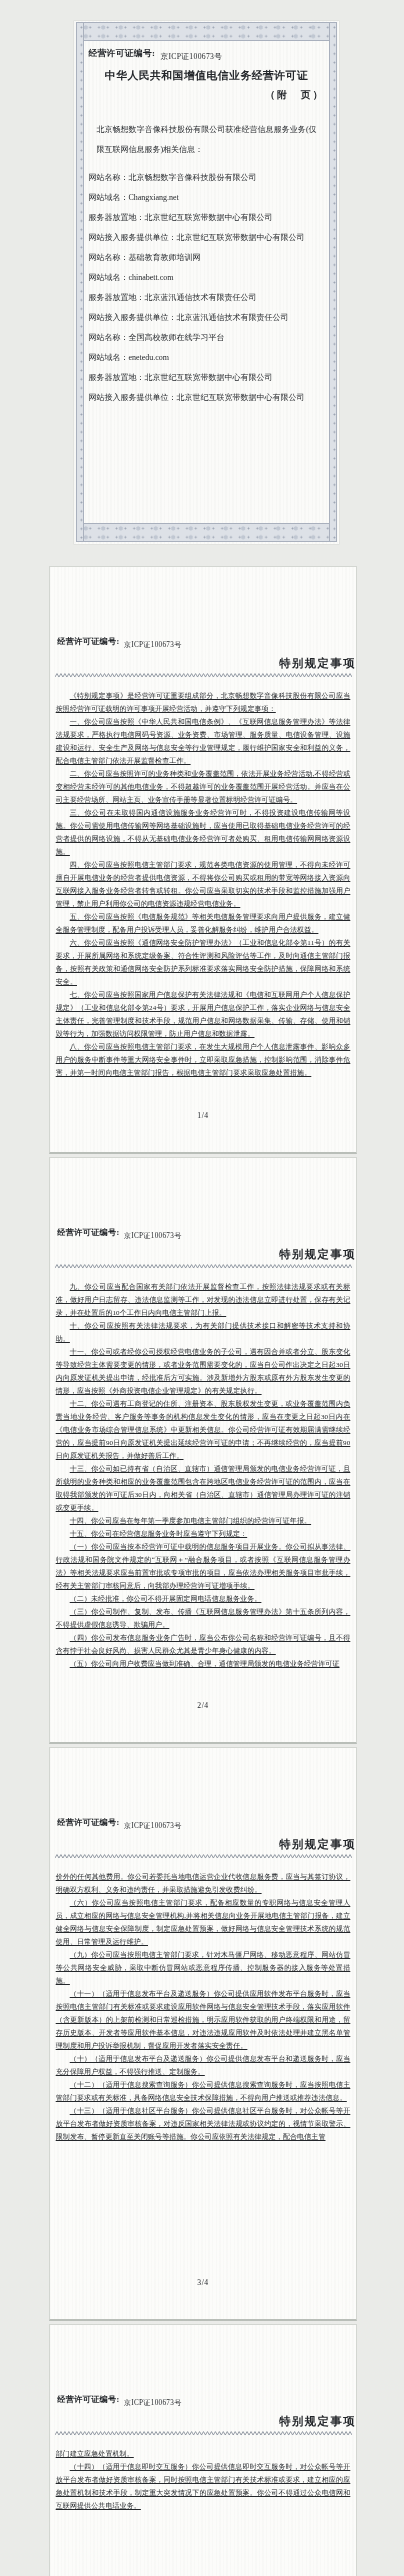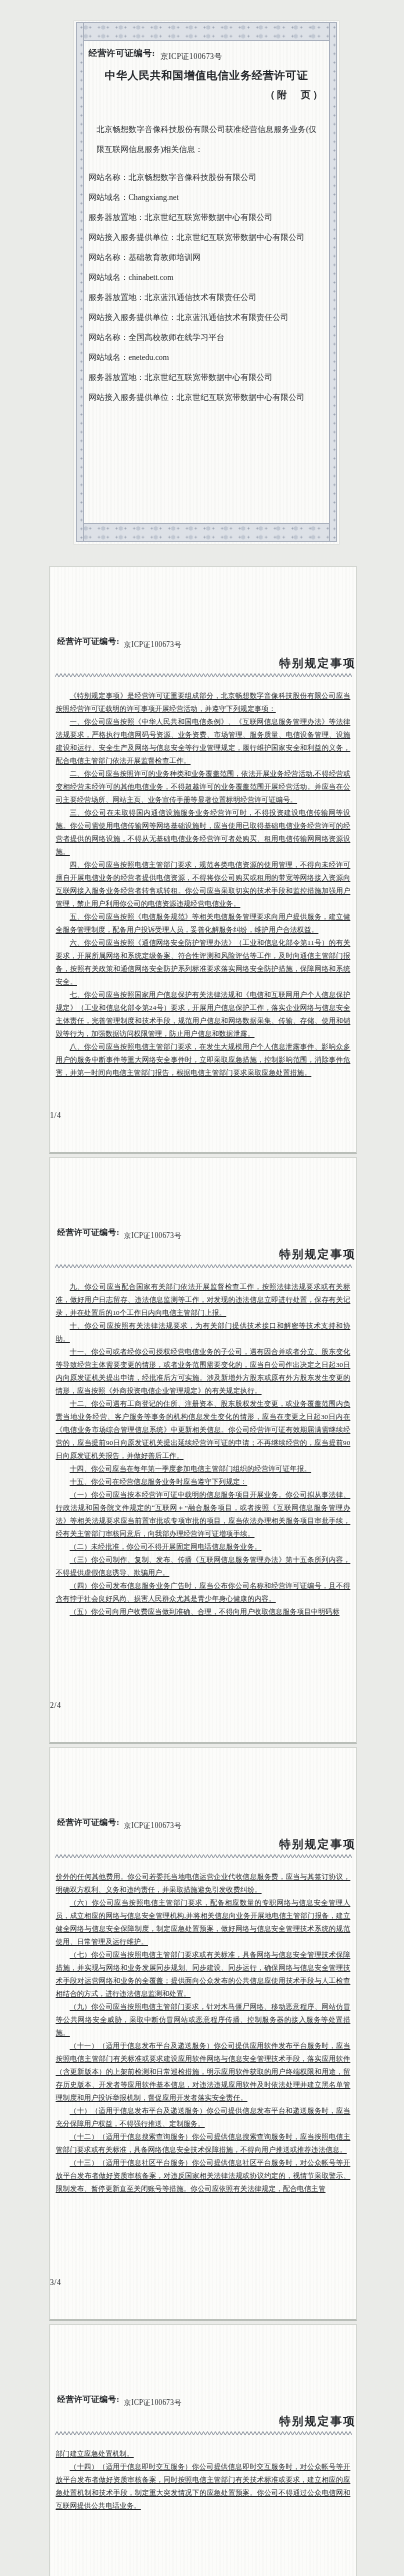--- a/index.html
+++ b/index.html
@@ -56,21 +56,21 @@
   .reg-header{position:absolute;top:69px;left:7.2px;display:flex;gap:4.1px;align-items:flex-start;}
   .reg-lic-label{font-size:8.2px;font-weight:700;letter-spacing:0.3px;}
   .reg-lic-no{font-size:7.2px;margin-top:3.6px;letter-spacing:0.3px;}
   .reg-title{position:absolute;top:89px;left:0;width:100%;margin:0;text-align:right;
              font-size:11.3px;font-weight:700;letter-spacing:1.5px;}
   .wavy{position:absolute;top:106px;left:5.2px;width:297px;height:4.6px;display:block;}
   .reg-body{position:absolute;top:123px;left:5.7px;right:5.7px;
             font-size:7px;line-height:13px;text-align:justify;letter-spacing:0.1px;text-decoration:underline;}
   .clause{margin:0;text-indent:2em;}
   .clause.noindent{text-indent:0;}
-  .page-no{position:absolute;bottom:32px;left:0;width:100%;text-align:left;
+  .page-no{position:absolute;bottom:32px;left:0;width:100%;text-align:center;
            font-size:7.7px;letter-spacing:0.5px;}
 </style>
 </head>
 <body>
 
 <div id="screen">
 
   <section class="cert-page">
     <div class="band top"></div>
     <div class="band bottom"></div>
@@ -135,43 +135,43 @@
     </div>
     <h2 class="reg-title">特别规定事项</h2>
     <svg class="wavy" viewBox="0 0 600 8" preserveAspectRatio="none">
       <path fill="none" stroke="#848c98" stroke-width="1.6" d="M0 7 L4 1 L8 7 L12 1 L16 7 L20 1 L24 7 L28 1 L32 7 L36 1 L40 7 L44 1 L48 7 L52 1 L56 7 L60 1 L64 7 L68 1 L72 7 L76 1 L80 7 L84 1 L88 7 L92 1 L96 7 L100 1 L104 7 L108 1 L112 7 L116 1 L120 7 L124 1 L128 7 L132 1 L136 7 L140 1 L144 7 L148 1 L152 7 L156 1 L160 7 L164 1 L168 7 L172 1 L176 7 L180 1 L184 7 L188 1 L192 7 L196 1 L200 7 L204 1 L208 7 L212 1 L216 7 L220 1 L224 7 L228 1 L232 7 L236 1 L240 7 L244 1 L248 7 L252 1 L256 7 L260 1 L264 7 L268 1 L272 7 L276 1 L280 7 L284 1 L288 7 L292 1 L296 7 L300 1 L304 7 L308 1 L312 7 L316 1 L320 7 L324 1 L328 7 L332 1 L336 7 L340 1 L344 7 L348 1 L352 7 L356 1 L360 7 L364 1 L368 7 L372 1 L376 7 L380 1 L384 7 L388 1 L392 7 L396 1 L400 7 L404 1 L408 7 L412 1 L416 7 L420 1 L424 7 L428 1 L432 7 L436 1 L440 7 L444 1 L448 7 L452 1 L456 7 L460 1 L464 7 L468 1 L472 7 L476 1 L480 7 L484 1 L488 7 L492 1 L496 7 L500 1 L504 7 L508 1 L512 7 L516 1 L520 7 L524 1 L528 7 L532 1 L536 7 L540 1 L544 7 L548 1 L552 7 L556 1 L560 7 L564 1 L568 7 L572 1 L576 7 L580 1 L584 7 L588 1 L592 7 L596 1 L600 7"></path>
     </svg>
     <div class="reg-body">
           <p class="clause">九、你公司应当配合国家有关部门依法开展监督检查工作，按照法律法规要求或有关标准，做好用户日志留存、违法信息监测等工作，对发现的违法信息立即进行处置，保存有关记录，并在处置后的10个工作日内向电信主管部门上报。</p>
           <p class="clause">十、你公司应按照有关法律法规要求，为有关部门提供技术接口和解密等技术支持和协助。</p>
           <p class="clause">十一、你公司或者经你公司授权经营电信业务的子公司，遇有因合并或者分立、股东变化等导致经营主体需要变更的情形，或者业务范围需要变化的，应当自公司作出决定之日起30日内向原发证机关提出申请，经批准后方可实施。涉及新增外方股东或原有外方股东发生变更的情形，应当按照《外商投资电信企业管理规定》的有关规定执行。</p>
           <p class="clause">十二、你公司遇有工商登记的住所、注册资本、股东股权发生变更，或业务覆盖范围内负责当地业务经营、客户服务等事务的机构信息发生变化的情形，应当在变更之日起30日内在《电信业务市场综合管理信息系统》中更新相关信息。你公司经营许可证有效期届满需继续经营的，应当提前90日向原发证机关提出延续经营许可证的申请；不再继续经营的，应当提前90日向原发证机关报告，并做好善后工作。</p>
+          <p class="clause">十三、你公司如已持有省（自治区、直辖市）通信管理局颁发的电信业务经营许可证，且所载明的业务种类和相应的业务覆盖范围包含在跨地区电信业务经营许可证的范围内，应当在取得我部颁发的许可证后30日内，向相关省（自治区、直辖市）通信管理局办理许可证的注销或变更手续。</p>
           <p class="clause">十四、你公司应当在每年第一季度参加电信主管部门组织的经营许可证年报。</p>
           <p class="clause">十五、你公司在经营信息服务业务时应当遵守下列规定：</p>
           <p class="clause">（一）你公司应当按本经营许可证中载明的信息服务项目开展业务。你公司拟从事法律、行政法规和国务院文件规定的“互联网＋”融合服务项目，或者按照《互联网信息服务管理办法》等相关法规要求应当前置审批或专项审批的项目，应当依法办理相关服务项目审批手续，经有关主管部门审核同意后，向我部办理经营许可证增项手续。</p>
           <p class="clause">（二）未经批准，你公司不得开展固定网电话信息服务业务。</p>
           <p class="clause">（三）你公司制作、复制、发布、传播《互联网信息服务管理办法》第十五条所列内容，不得提供虚假信息诱导、欺骗用户。</p>
           <p class="clause">（四）你公司发布信息服务业务广告时，应当公布你公司名称和经营许可证编号，且不得含有悖于社会良好风尚、损害人民群众尤其是青少年身心健康的内容。</p>
-          <p class="clause">（五）你公司向用户收费应当做到准确、合理，不得向用户收取信息服务项目中明码标</p>
+          <p class="clause">（五）你公司向用户收费应当做到准确、合理，通信管理局颁发的电信业务经营许可证</p>
         </div>
     <div class="page-no">2/4</div>
   </section>
       <section class="reg-page" style="top: 1747px; height: 574px;">
     <div class="reg-header">
       <span class="reg-lic-label">经营许可证编号:</span>
       <span class="reg-lic-no">京ICP证100673号</span>
     </div>
     <h2 class="reg-title">特别规定事项</h2>
     <svg class="wavy" viewBox="0 0 600 8" preserveAspectRatio="none">
       <path fill="none" stroke="#848c98" stroke-width="1.6" d="M0 7 L4 1 L8 7 L12 1 L16 7 L20 1 L24 7 L28 1 L32 7 L36 1 L40 7 L44 1 L48 7 L52 1 L56 7 L60 1 L64 7 L68 1 L72 7 L76 1 L80 7 L84 1 L88 7 L92 1 L96 7 L100 1 L104 7 L108 1 L112 7 L116 1 L120 7 L124 1 L128 7 L132 1 L136 7 L140 1 L144 7 L148 1 L152 7 L156 1 L160 7 L164 1 L168 7 L172 1 L176 7 L180 1 L184 7 L188 1 L192 7 L196 1 L200 7 L204 1 L208 7 L212 1 L216 7 L220 1 L224 7 L228 1 L232 7 L236 1 L240 7 L244 1 L248 7 L252 1 L256 7 L260 1 L264 7 L268 1 L272 7 L276 1 L280 7 L284 1 L288 7 L292 1 L296 7 L300 1 L304 7 L308 1 L312 7 L316 1 L320 7 L324 1 L328 7 L332 1 L336 7 L340 1 L344 7 L348 1 L352 7 L356 1 L360 7 L364 1 L368 7 L372 1 L376 7 L380 1 L384 7 L388 1 L392 7 L396 1 L400 7 L404 1 L408 7 L412 1 L416 7 L420 1 L424 7 L428 1 L432 7 L436 1 L440 7 L444 1 L448 7 L452 1 L456 7 L460 1 L464 7 L468 1 L472 7 L476 1 L480 7 L484 1 L488 7 L492 1 L496 7 L500 1 L504 7 L508 1 L512 7 L516 1 L520 7 L524 1 L528 7 L532 1 L536 7 L540 1 L544 7 L548 1 L552 7 L556 1 L560 7 L564 1 L568 7 L572 1 L576 7 L580 1 L584 7 L588 1 L592 7 L596 1 L600 7"></path>
     </svg>
     <div class="reg-body">
           <p class="clause noindent">价外的任何其他费用。你公司若委托当地电信运营企业代收信息服务费，应当与其签订协议，明确双方权利、义务和违约责任，并采取措施避免引发收费纠纷。</p>
           <p class="clause">（六）你公司应当按照电信主管部门要求，配备相应数量的专职网络与信息安全管理人员，成立相应的网络与信息安全管理机构,并将相关信息向业务开展地电信主管部门报备，建立健全网络与信息安全保障制度，制定应急处置预案，做好网络与信息安全管理技术系统的规范使用、日常管理及运行维护。</p>
-          <p class="clause">（七）你公司应当按照电信主管部门要求或有关标准，具备网络与信息安全管理技术保障措施，并实现与网络和业务发展同步规划、同步建设、同步运行，确保网络与信息安全管理技术手段对运营网络和业务的全覆盖；提供面向公众发布的公共信息应使用技术手段与人工检查相结合的方式，进行违法信息监测和处置。</p>
           <p class="clause">（九）你公司应当按照电信主管部门要求，针对木马僵尸网络、移动恶意程序、网站仿冒等公共网络安全威胁，采取中断仿冒网站或恶意程序传播、控制服务器的接入服务等处置措施。</p>
           <p class="clause">（十一）（适用于信息发布平台及递送服务）你公司提供应用软件发布平台服务时，应当按照电信主管部门有关标准或要求建设应用软件网络与信息安全管理技术手段，落实应用软件（含更新版本）的上架前检测和日常巡检措施，明示应用软件获取的用户终端权限和用途，留存历史版本、开发者等应用软件基本信息，对违法违规应用软件及时依法处理并建立黑名单管理制度和用户投诉举报机制，督促应用开发者落实安全责任。</p>
           <p class="clause">（十）（适用于信息发布平台及递送服务）你公司提供信息发布平台和递送服务时，应当充分保障用户权益，不得强行推送、定制服务。</p>
           <p class="clause">（十二）（适用于信息搜索查询服务）你公司提供信息搜索查询服务时，应当按照电信主管部门要求或有关标准，具备网络信息安全技术保障措施，不得向用户推送或推荐违法信息。</p>
           <p class="clause">（十三）（适用于信息社区平台服务）你公司提供信息社区平台服务时，对公众帐号等开放平台发布者做好资质审核备案，对违反国家相关法律法规或协议约定的，视情节采取警示、限制发布、暂停更新直至关闭账号等措施。你公司应依照有关法律规定，配合电信主管</p>
         </div>
     <div class="page-no">3/4</div>
   </section>
       <section class="reg-page last" style="top: 2324px; height: 550px;">
     <div class="reg-header">

